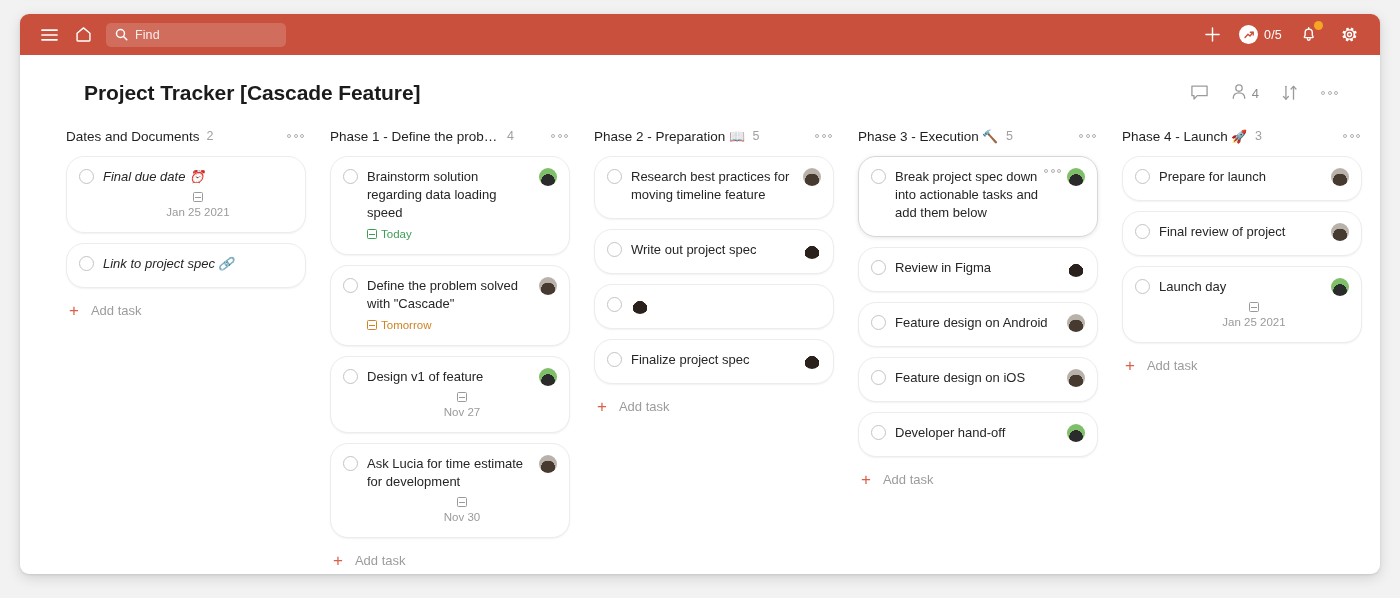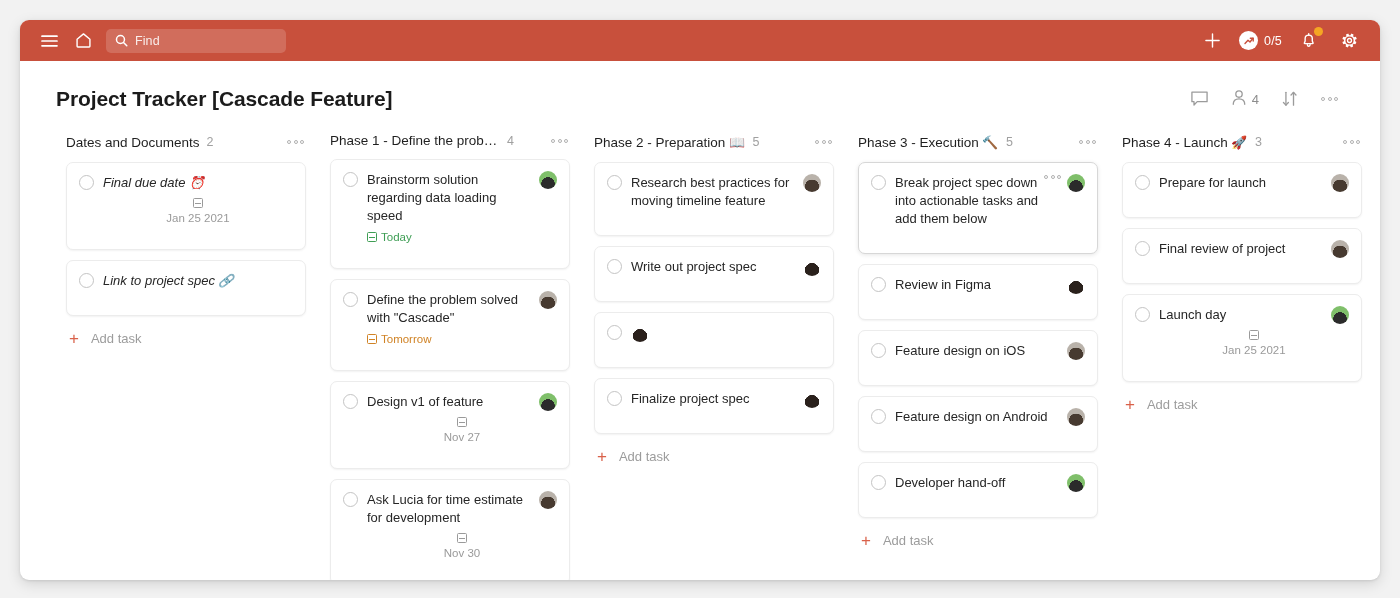--- a/index.html
+++ b/index.html
@@ -8,21 +8,21 @@
     width: 1400px;
     height: 598px;
     background: #f2f2f2;
     font-family: "Liberation Sans", sans-serif;
     overflow: hidden;
   }
 
   #app-window {
     position: absolute;
     left: 20px;
-    top: 20px;
+    top: 14px;
     width: 1360px;
     height: 560px;
     background: #ffffff;
     border-radius: 9px;
     box-shadow: 0 4px 14px rgba(0,0,0,0.13), 0 1px 3px rgba(0,0,0,0.10);
     overflow: hidden;
     display: flex;
     flex-direction: column;
   }
 
@@ -91,21 +91,21 @@
     top: -1px; right: -1px;
     width: 9px; height: 9px;
     background: #f5a623;
     border-radius: 50%;
   }
 
   
   #page-header {
     display: flex;
     align-items: center;
-    padding: 26px 42px 0 36px;
+    padding: 26px 42px 0 64px;
     flex: 0 0 auto;
   }
   #page-title {
     font-size: 21px;
     font-weight: bold;
     color: #1b1b1b;
     letter-spacing: -0.1px;
   }
   #page-actions {
     margin-left: auto;
@@ -167,23 +167,23 @@
     margin-left: 7px;
     flex: 0 0 auto;
   }
   .col-menu { margin-left: auto; }
 
   .cards { display: flex; flex-direction: column; gap: 10px; }
 
   .card {
     background: #ffffff;
     border: 1px solid #ececec;
-    border-radius: 7px;
+    border-radius: 18px;
     box-shadow: 0 1px 2px rgba(0,0,0,0.055);
-    padding: 11px 12px 25px 12px;
+    padding: 11px 12px 14px 12px;
     position: relative;
   }
   .card.hovered {
     border-color: #d7d7d7;
     box-shadow: 0 1px 4px rgba(0,0,0,0.10);
   }
   .card-row {
     display: flex;
     align-items: flex-start;
     gap: 9px;
@@ -547,28 +547,28 @@
           <div class="card">
             <div class="card-row">
               <span class="checkbox"></span>
               <span class="card-title">Review in Figma</span>
               <span class="avatar av-dark"></span>
             </div>
           </div>
           <div class="card">
             <div class="card-row">
               <span class="checkbox"></span>
+              <span class="card-title">Feature design on Android</span>
+              <span class="avatar av-beard"></span>
+            </div>
+          </div>
+          <div class="card">
+            <div class="card-row">
+              <span class="checkbox"></span>
               <span class="card-title">Feature design on iOS</span>
-              <span class="avatar av-beard"></span>
-            </div>
-          </div>
-          <div class="card">
-            <div class="card-row">
-              <span class="checkbox"></span>
-              <span class="card-title">Feature design on Android</span>
               <span class="avatar av-beard"></span>
             </div>
           </div>
           <div class="card">
             <div class="card-row">
               <span class="checkbox"></span>
               <span class="card-title">Developer hand-off</span>
               <span class="avatar av-green"></span>
             </div>
           </div>

